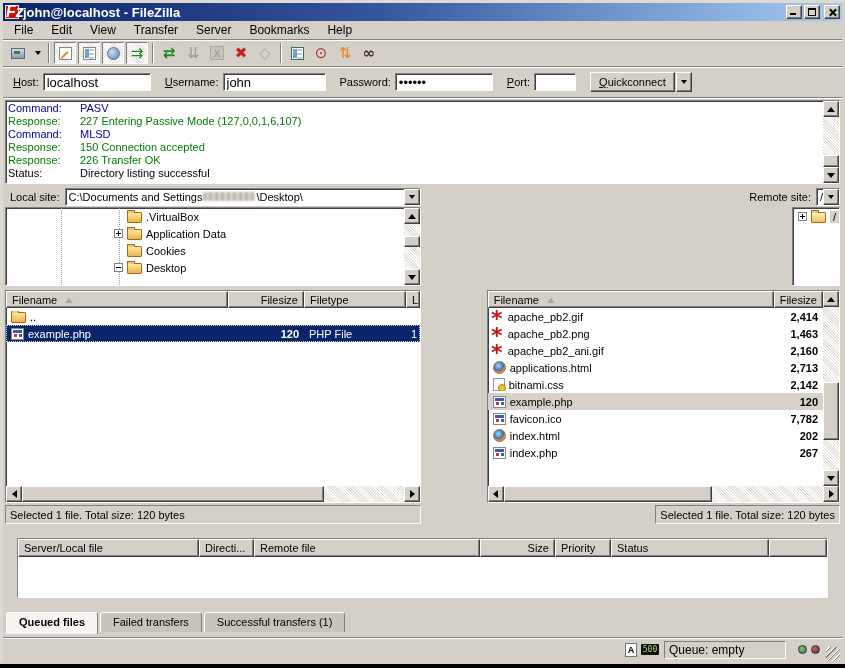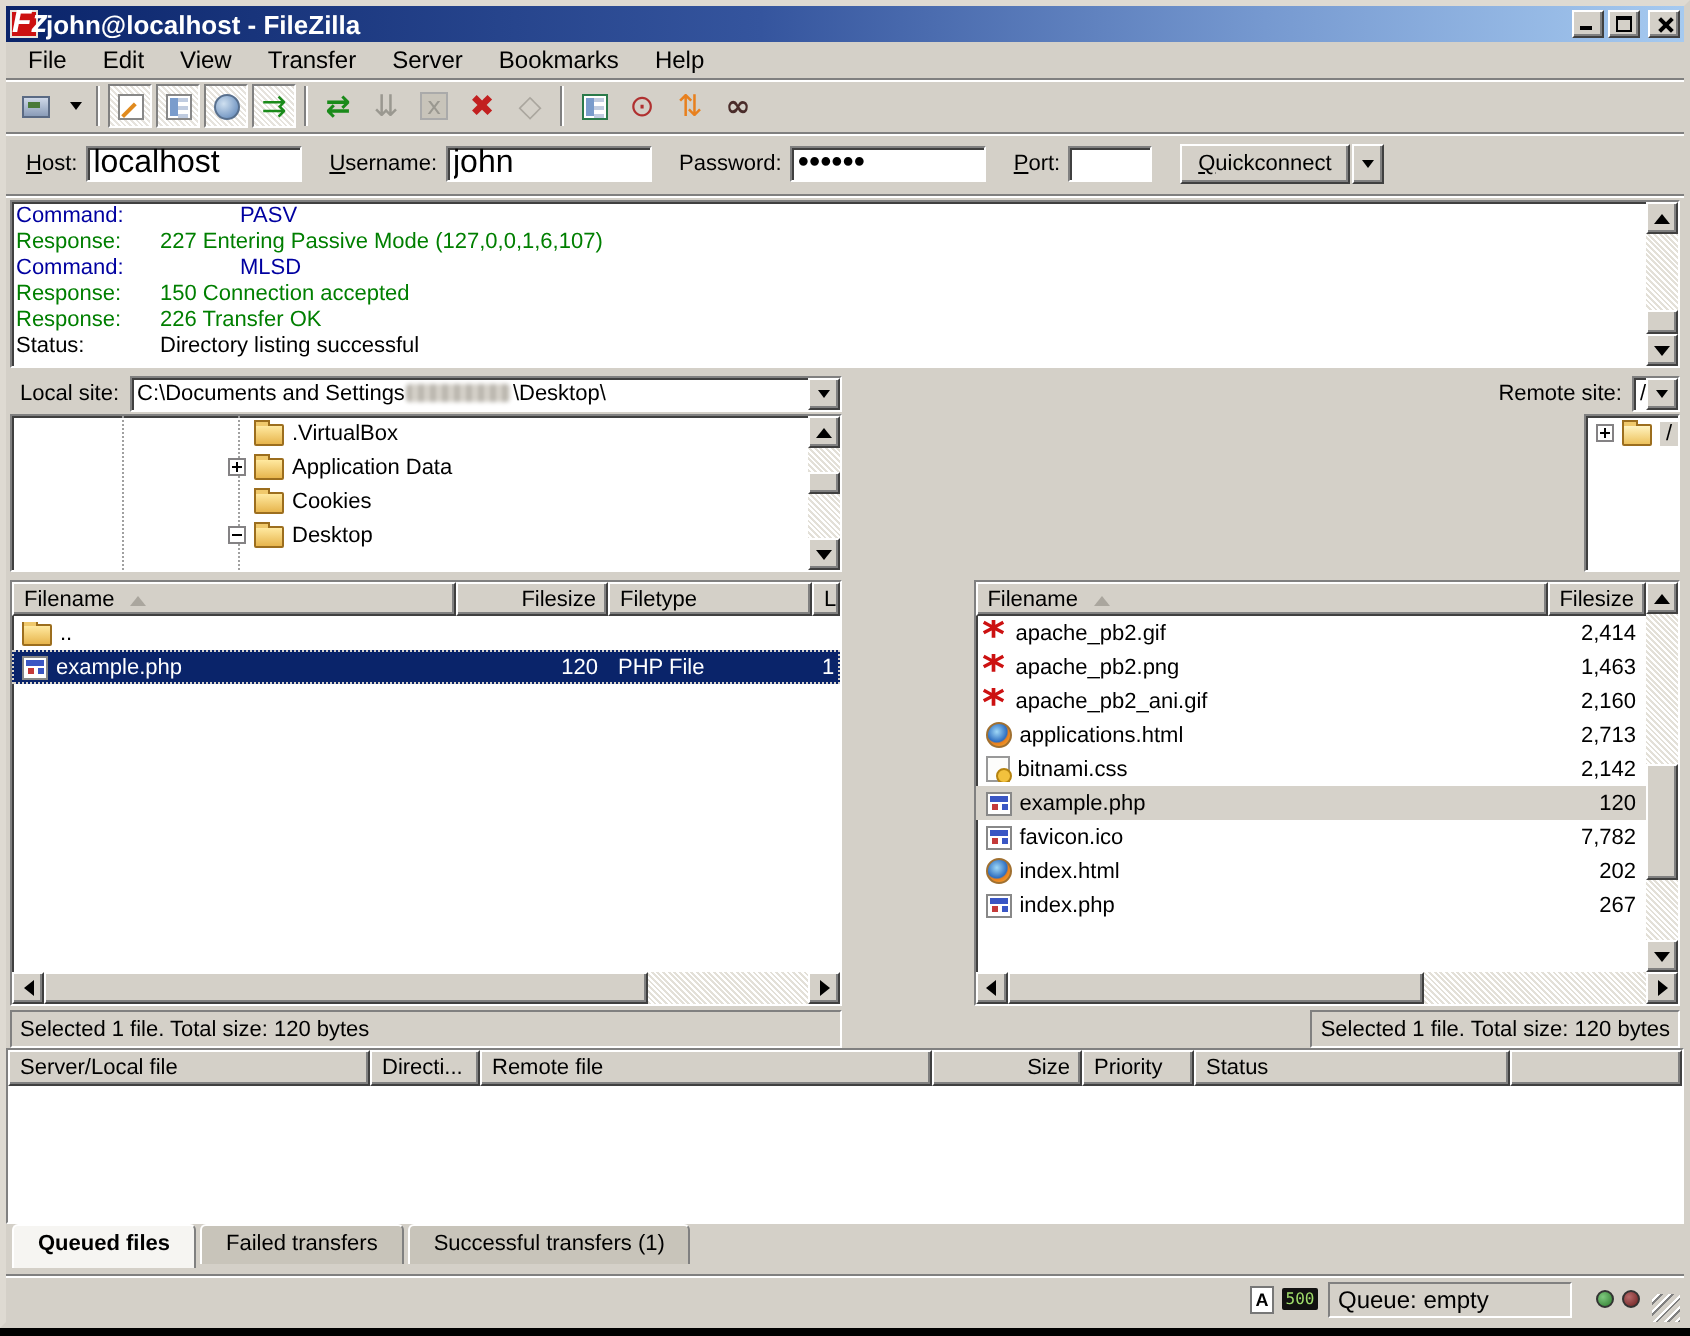--- a/index.html
+++ b/index.html
@@ -53,31 +53,31 @@
   .ico-panel::before { content:""; position:absolute; left:1px; top:1px; width:4px; height:9px; background:#7a9ccc; }
   .ico-panel::after { content:""; position:absolute; right:1px; top:1px; width:5px; height:2px; background:#c0cce0; box-shadow:0 4px 0 #c0cce0, 0 8px 0 #c0cce0; }
   .ico-globe { width:13px; height:13px; border-radius:50%; background:radial-gradient(circle at 35% 35%, #cfe0f0, #7a9cc6 70%, #5a7aa6); border:1px solid #58708e; }
 
   
   .quickbar { height:31px; display:flex; align-items:center; padding-left:10px; border-bottom:1px solid #808080;
               box-shadow:0 1px 0 #fff; flex:0 0 auto; }
   .qc-label { margin-right:4px; }
   .qc-label.ul::first-letter { text-decoration:underline; }
   .qc-input { height:18px; background:#fff; border:1px solid #808080; border-right-color:#fff; border-bottom-color:#fff;
-              box-shadow:inset 1px 1px 0 #404040; font-family:"Liberation Sans",sans-serif; font-size:16px; padding:1px 3px; margin-right:14px; }
+              box-shadow:inset 1px 1px 0 #404040; font-family:"Liberation Sans",sans-serif; font-size:13px; padding:1px 3px; margin-right:14px; }
   .qc-btn { height:20px; padding:0 8px; background:#d4d0c8; font-size:11px; display:flex; align-items:center; }
   .qc-btn span::first-letter { text-decoration:underline; }
   .qc-drop { width:16px; height:20px; background:#d4d0c8; display:flex; align-items:center; justify-content:center; margin-left:1px; }
 
   
   .log-wrap { margin:2px; height:84px; background:#fff; display:flex; flex:0 0 auto; }
   .log-body { flex:1; overflow:hidden; padding:1px 2px; }
   .log-row { display:flex; line-height:13px; white-space:nowrap; }
   .log-label { width:72px; flex:0 0 auto; }
-  .c-cmd { color:#0000a0;gap:40px; } .c-resp { color:#007f00; } .c-status { color:#000; }
+  .c-cmd { color:#0000a0; } .c-resp { color:#007f00; } .c-status { color:#000; }
 
   
   .vscroll { width:16px; flex:0 0 auto; display:flex; flex-direction:column;
              background:repeating-linear-gradient(45deg,#fff 0 1px,#e3e0d8 1px 2px); }
   .hscroll { height:16px; flex:0 0 auto; display:flex;
              background:repeating-linear-gradient(45deg,#fff 0 1px,#e3e0d8 1px 2px); }
   .sb-btn { width:16px; height:16px; background:#d4d0c8; display:flex; align-items:center; justify-content:center; flex:0 0 auto; }
   .sb-thumb { background:#d4d0c8; }
   .tri-u { width:0;height:0;border:4px solid transparent;border-bottom:5px solid #000;margin-top:-4px; }
   .tri-d { width:0;height:0;border:4px solid transparent;border-top:5px solid #000;margin-bottom:-4px; }
@@ -115,40 +115,40 @@
   
   .listbox { flex:1; background:#fff; display:flex; flex-direction:column; overflow:hidden; }
   .list-main { flex:1; display:flex; overflow:hidden; }
   .list-cols { flex:1; display:flex; flex-direction:column; overflow:hidden; }
   .list-header { height:17px; display:flex; flex:0 0 auto; background:#d4d0c8; }
   .hcell { background:#d4d0c8; padding:1px 5px; display:flex; align-items:center; overflow:hidden; white-space:nowrap; flex:0 0 auto; }
   .hcell.right { justify-content:flex-end; }
   .sort-asc { width:0; height:0; border:4px solid transparent; border-bottom:5px solid #aaa69e; margin-left:8px; margin-top:-3px; }
   .lrow { height:17px; display:flex; align-items:center; white-space:nowrap; flex:0 0 auto; }
   .lcell { padding:0 5px; overflow:hidden; white-space:nowrap; flex:0 0 auto; display:flex; align-items:center; }
-  .lcell.right { justify-content:flex-end; }
+  .lcell.right { justify-content:flex-end;font-weight:bold; }
   .sel-navy { background:#0a246a; color:#fff; outline:1px dotted #d8d4cc; outline-offset:-1px; }
 
   
   .fic { margin-right:4px; flex:0 0 auto; }
   .ico-folder { width:15px; height:11px; background:linear-gradient(#ffe9a0,#e7b54d); border:1px solid #9c6e1e; border-radius:1px; position:relative; margin-top:1px; }
   .ico-folder::before { content:""; position:absolute; top:-3px; left:-1px; width:6px; height:2px; background:#f0c96c; border:1px solid #9c6e1e; border-bottom:none; }
   .ico-app { width:13px; height:12px; background:#fff; border:1px solid #888; position:relative; }
   .ico-app::before { content:""; position:absolute; left:1px; top:1px; right:1px; height:3px; background:#3a56c4; }
   .ico-app::after { content:""; position:absolute; left:2px; bottom:2px; width:3px; height:3px; background:#c43a3a; box-shadow:5px 0 0 #3a56c4; }
   .ico-ff { width:13px; height:13px; border-radius:50%; border:1px solid #a07030;
             background:radial-gradient(circle at 40% 35%, #9fd8f7 0%, #2f6fc1 52%, #e8801e 60%, #f6b33c 100%); }
   .ico-css { width:12px; height:13px; background:#fdfdfb; border:1px solid #999; position:relative; }
   .ico-css::before { content:""; position:absolute; right:-2px; bottom:-2px; width:6px; height:6px; border-radius:50%; background:#f2c13d; border:1px solid #b5830f; }
   .ico-imgred { width:14px; height:14px; color:#cc1111; font-weight:bold; font-size:22px; line-height:17px; text-align:center; font-family:"DejaVu Sans",sans-serif; }
 
   .pane-status { height:19px; margin-top:2px; background:#d4d0c8; display:flex; align-items:center; padding:0 4px; flex:0 0 auto; white-space:nowrap; overflow:hidden; }
 
   
-  .queuebox { flex:1; margin:0; background:#fff; display:flex; flex-direction:column; overflow:hidden; }
+  .queuebox { flex:1; margin:14px; background:#fff; display:flex; flex-direction:column; overflow:hidden; }
   .q-header { height:18px; display:flex; flex:0 0 auto; background:#d4d0c8; }
   .q-body { flex:1; background:#fff; }
 
   
   .tabrow { height:25px; display:flex; align-items:flex-start; padding-left:3px; flex:0 0 auto; }
   .tab { height:20px; padding:3px 12px 0; margin-right:2px; border:1px solid #808080; border-bottom:none;
          border-top-left-radius:3px; border-top-right-radius:3px; background:#c8c4ba;
          border-top-color:#fff; border-left-color:#fff; }
   .tab.active { background:#f6f5f2; font-weight:bold; height:22px; }
 

